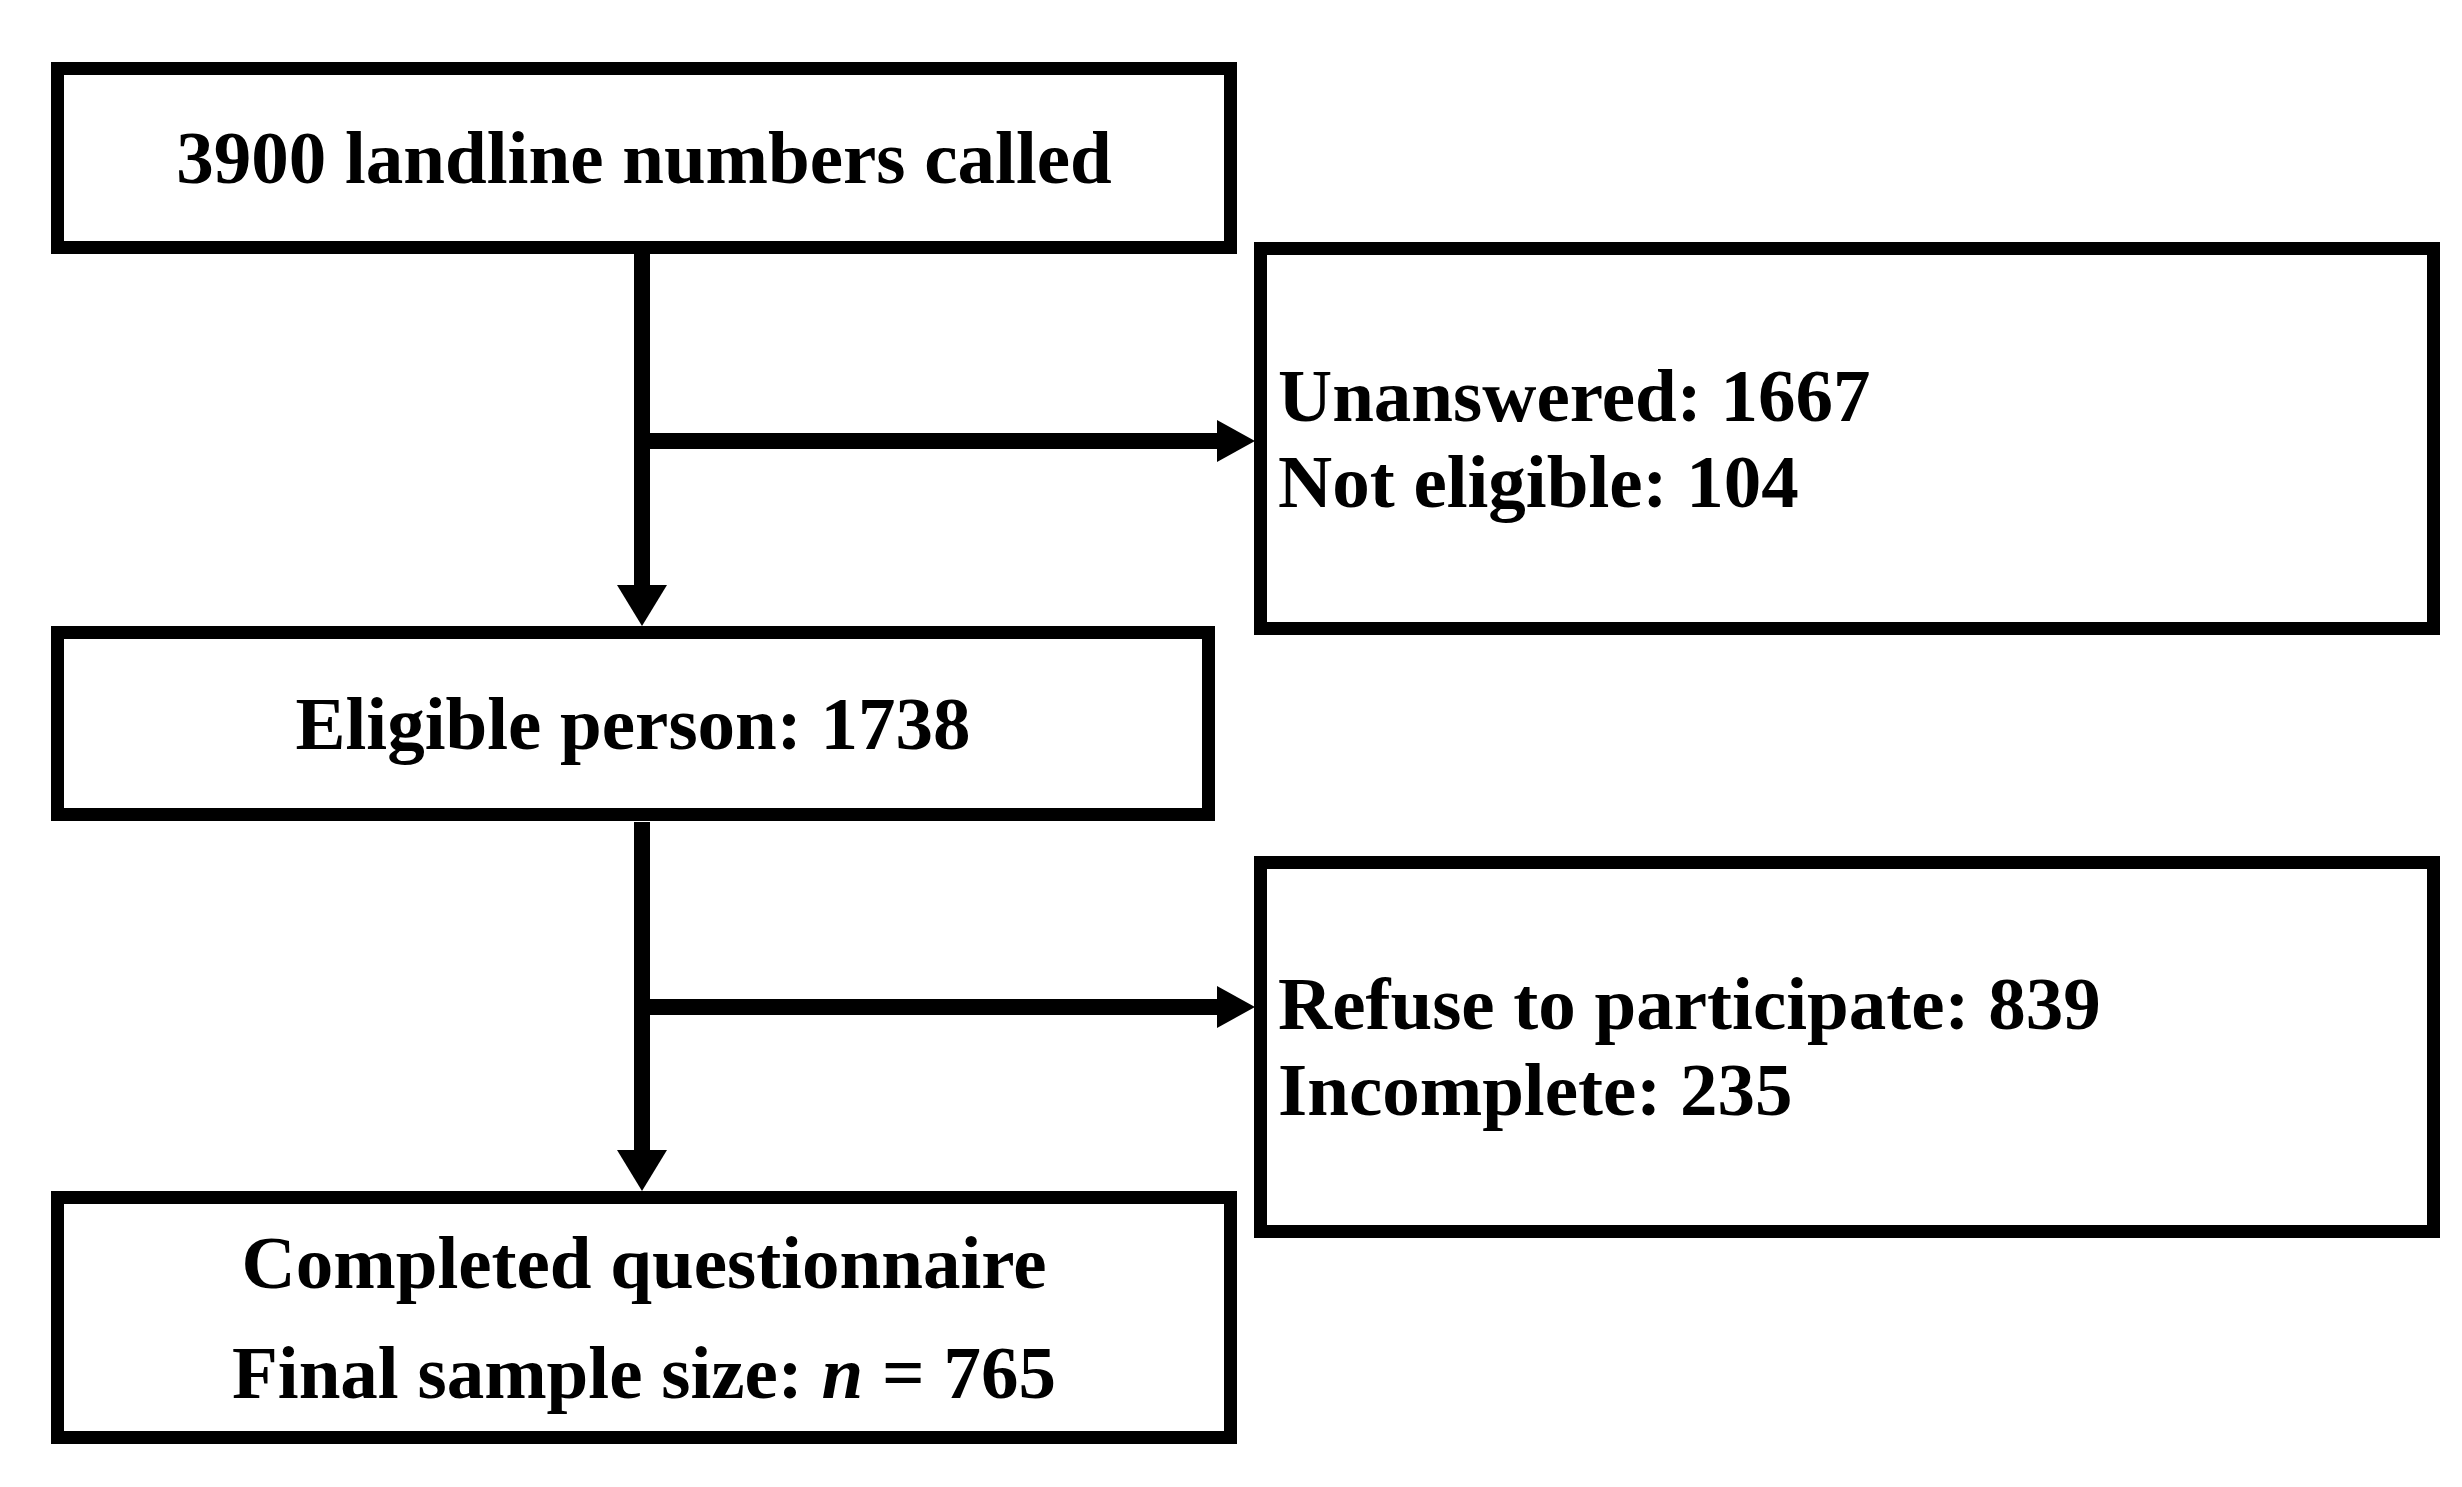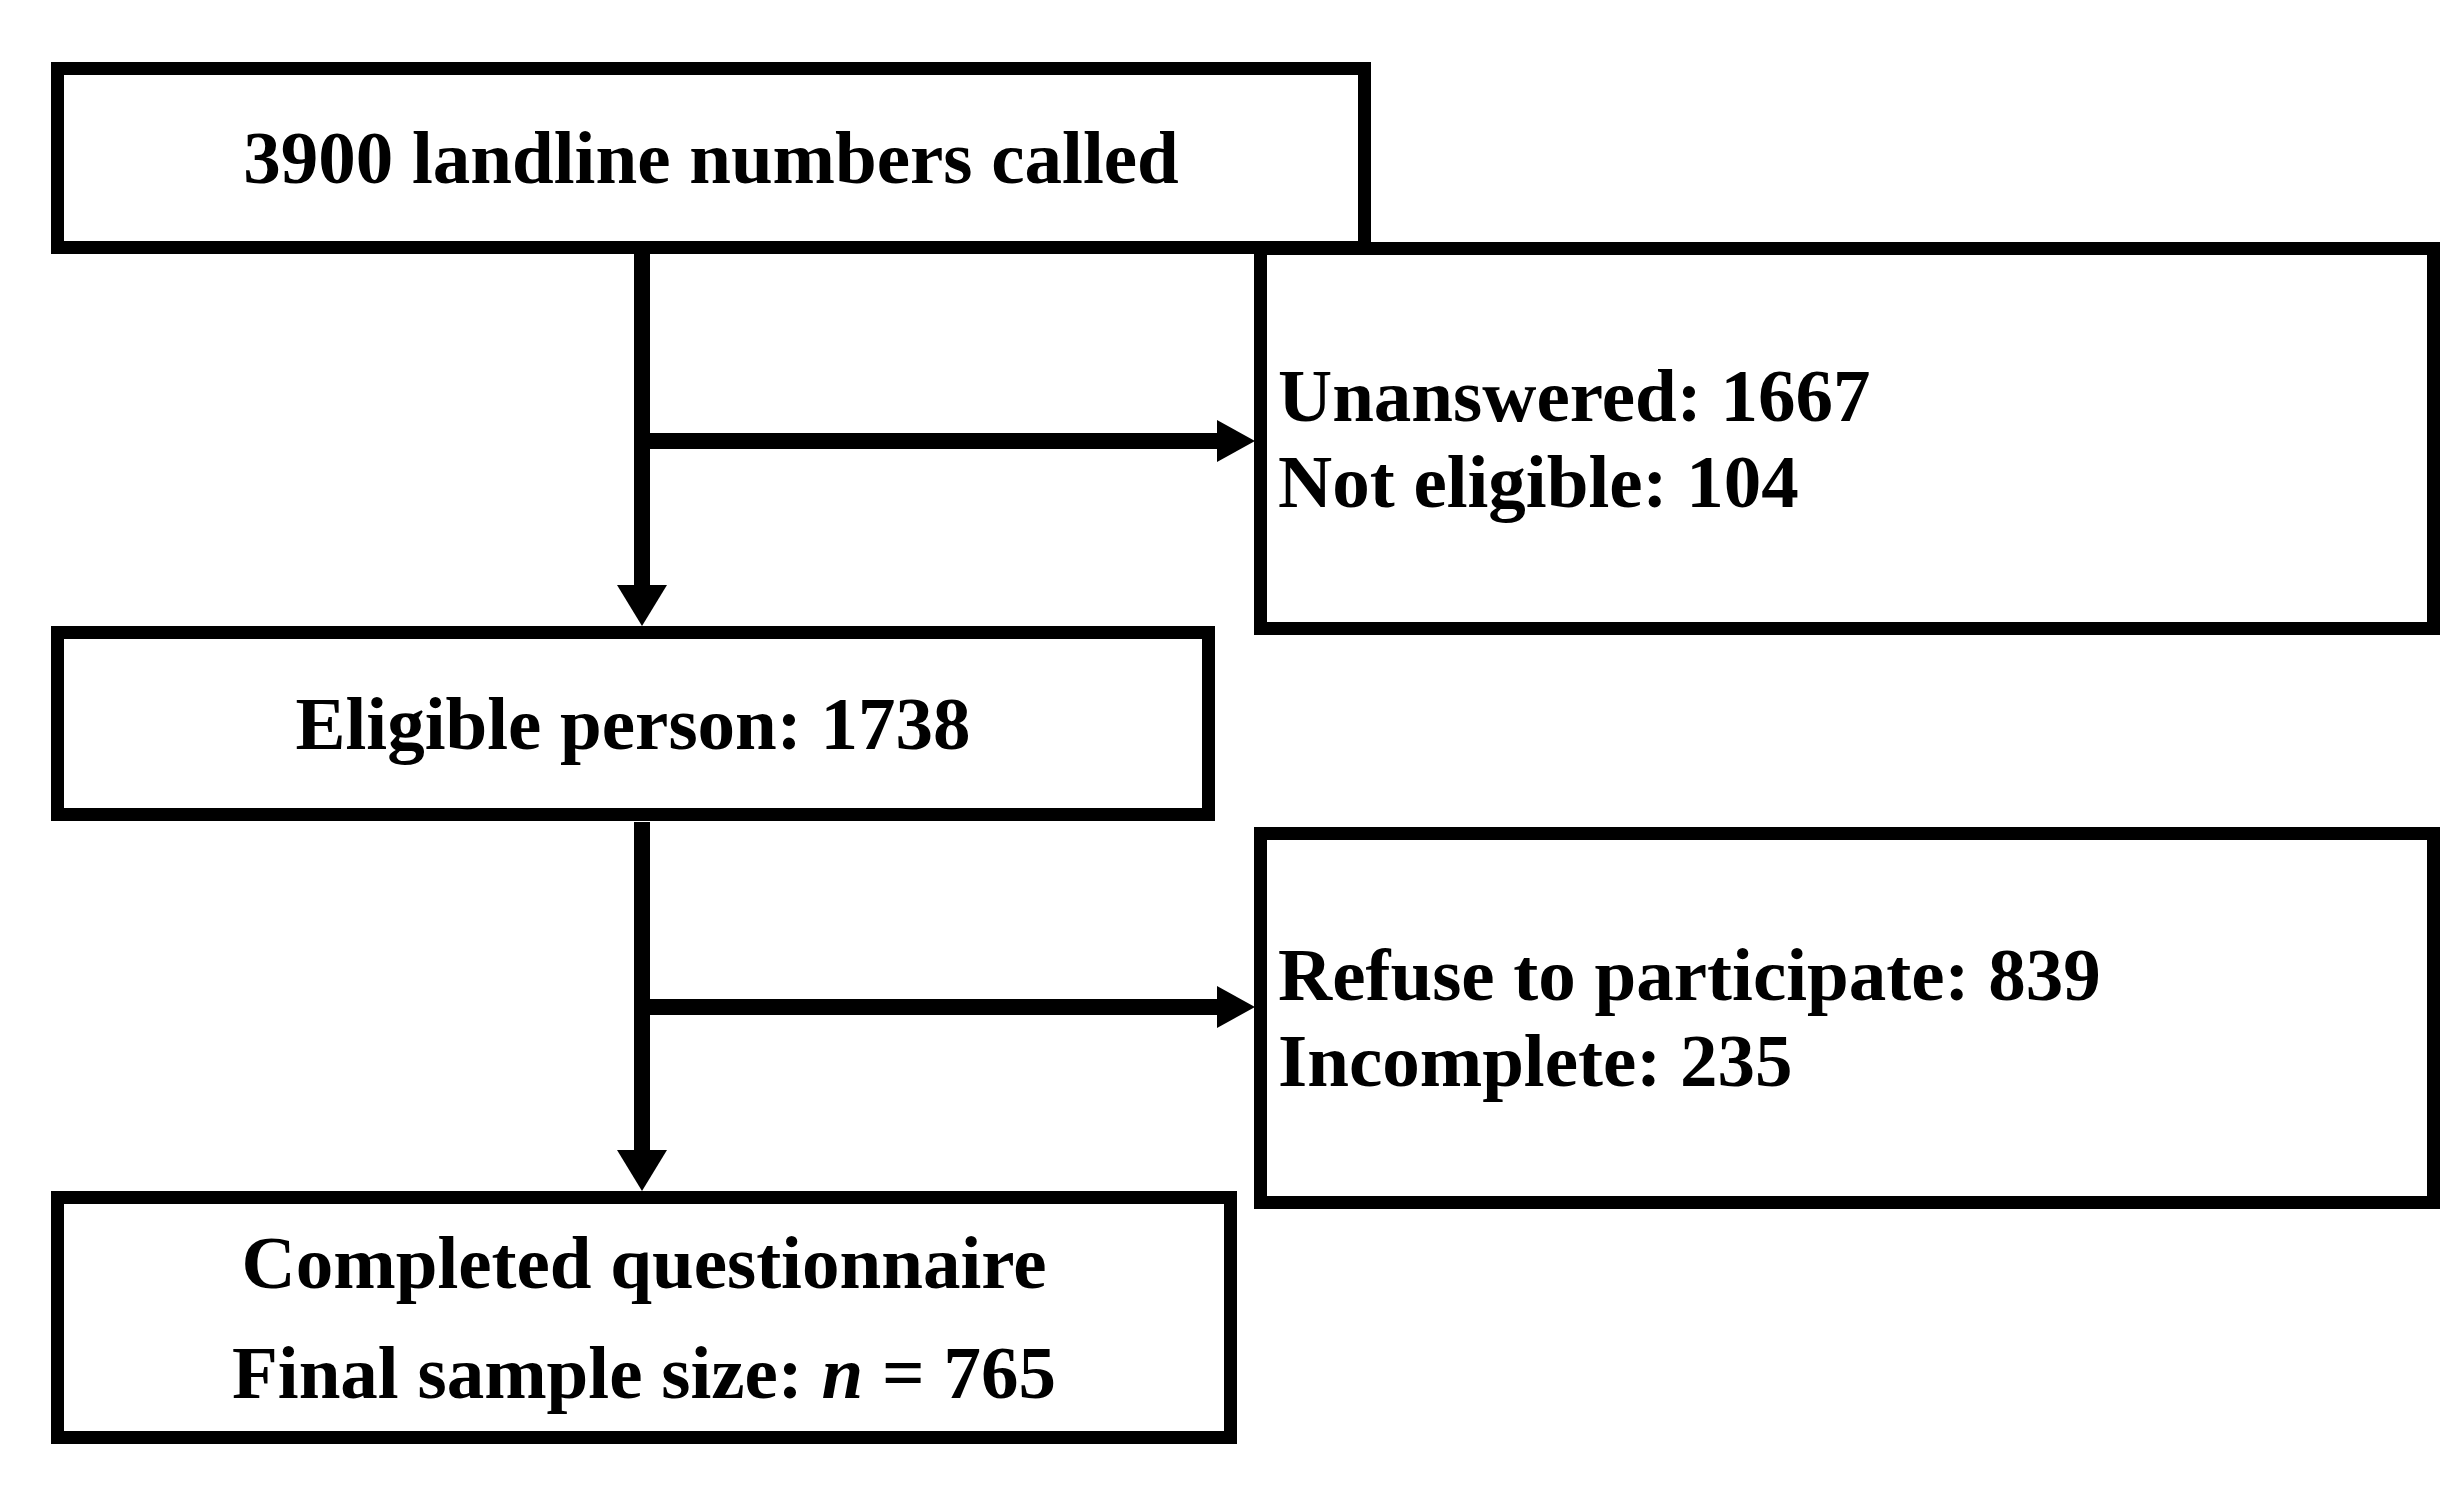--- a/index.html
+++ b/index.html
@@ -25,24 +25,24 @@
     display: flex;
     flex-direction: column;
     justify-content: center;
     font-size: 75px;
     line-height: 86px;
   }
   .fc-box.centered { align-items: center; text-align: center; }
   .fc-box.leftalign { align-items: flex-start; text-align: left; padding-left: 11px; }
 
   
-  #box-called      { left: 51px;   top: 62px;   width: 1320px; height: 192px; align-items: center; }
+  #box-called      { left: 51px;   top: 62px;   width: 1186px; height: 192px; align-items: center; }
   #box-nonresponse { left: 1254px; top: 242px;  width: 1186px; height: 393px; }
   #box-eligible    { left: 51px;   top: 626px;  width: 1164px; height: 195px; }
-  #box-refused     { left: 1254px; top: 827px; width: 1186px; height: 382px; justify-content: center; }
+  #box-refused     { left: 1254px; top: 856px; width: 1186px; height: 382px; justify-content: center; }
   #box-completed   { left: 51px;   top: 1191px; width: 1186px; height: 253px; gap: 24px; }
 
   .shaft {
     position: absolute;
     background: #000000;
   }
   
   #v-shaft-1 { left: 634px; top: 254px;  width: 16px; height: 333px; }
   #v-shaft-2 { left: 634px; top: 822px; width: 16px; height: 331px; }
   

